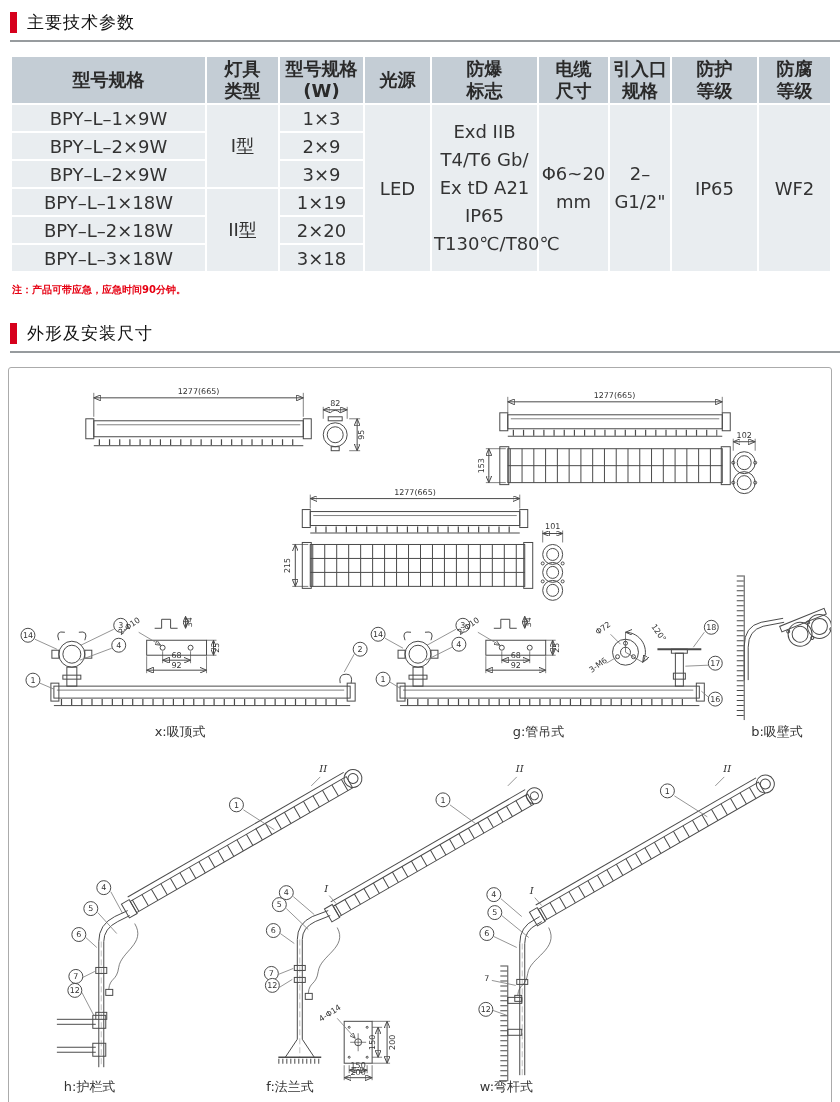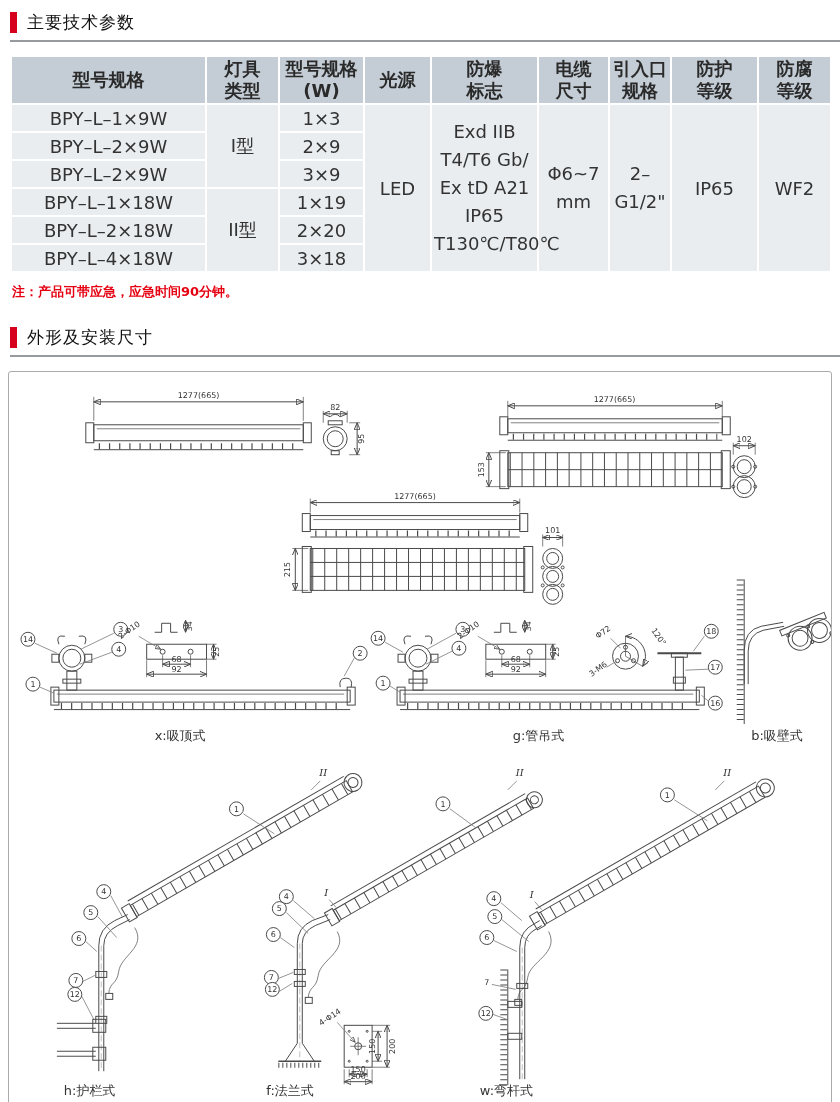--- a/index.html
+++ b/index.html
@@ -5,21 +5,21 @@
   html,body{margin:0;padding:0;background:#fff;}
   body{width:840px;height:1102px;font-family:"DejaVu Sans","Liberation Sans",sans-serif;color:#222;position:relative;}
   .section-head{display:flex;align-items:center;gap:10px;margin:10px 10px 0 10px;height:24px;}
   .red-bar{width:7px;height:21px;background:#d6001c;}
   .section-title{font-size:17px;font-weight:normal;color:#111;letter-spacing:1px;text-align:center;}
   .rule{border-bottom:2px solid #979b9e;margin:6px 0 0 10px;}
   table.spec{border-collapse:collapse;margin:13px 10px 0 10px;width:820px;table-layout:fixed;font-size:18px;}
   table.spec th{background:#c4cdd5;font-weight:bold;height:46px;border:2px solid #fff;white-space:pre-line;line-height:1.25;color:#2a2a2a;padding:0;}
   table.spec td{background:#e9edf0;text-align:center;height:26px;border:2px solid #fff;color:#333;padding:0 2px;}
   .pre{white-space:pre-line;line-height:1.55;margin-left:24px;}
-  .note{color:#e60012;font-size:13px;font-weight:bold;margin:10px 0 16px 12px;}
+  .note{color:#e60012;font-size:10px;font-weight:bold;margin:10px 0 16px 12px;}
   .panel{margin:14px 8px 0 8px;border:1px solid #ababab;border-radius:3px;height:746px;overflow:hidden;background:#fff;}
   
   svg line,svg path,svg rect,svg circle,svg ellipse,svg polyline{stroke:#4a4a4a;fill:none;stroke-width:1;}
   svg text{stroke:none;fill:#333;font-family:"DejaVu Sans",sans-serif;}
   .dim{font-size:8px;text-anchor:middle;}
   .lab{font-size:13px;fill:#333;}
   .mk{font-size:10px;font-style:italic;font-family:"DejaVu Serif","Liberation Serif",serif;text-anchor:middle;}
   .thick{stroke-width:6;stroke-dasharray:1.2 9;}
   .grid2{stroke-width:34;stroke-dasharray:1 10.8;}
   .grid3{stroke-width:42;stroke-dasharray:1 11;}
@@ -77,21 +77,21 @@
   <tbody>
     <tr>
       <td>BPY–L–1×9W</td>
       <td rowspan="3">I型</td>
       <td>1×3</td>
       <td rowspan="6">LED</td>
       <td rowspan="6" class="pre">Exd IIB
 T4/T6 Gb/
 Ex tD A21 IP65
 T130℃/T80℃</td>
-      <td rowspan="6" class="pre">Φ6~7
+      <td rowspan="6" class="pre">Φ6~20
 mm</td>
       <td rowspan="6" class="pre">2–
 G1/2"</td>
       <td rowspan="6">IP65</td>
       <td rowspan="6">WF2</td>
     </tr>
     <tr>
       <td>BPY–L–2×9W</td>
       <td>2×9</td>
     </tr>
@@ -102,21 +102,21 @@
     <tr>
       <td>BPY–L–1×18W</td>
       <td rowspan="3">II型</td>
       <td>1×19</td>
     </tr>
     <tr>
       <td>BPY–L–2×18W</td>
       <td>2×20</td>
     </tr>
     <tr>
-      <td>BPY–L–4×18W</td>
+      <td>BPY–L–3×18W</td>
       <td>3×18</td>
     </tr>
   </tbody>
 </table>
 
 <p class="note">注：产品可带应急，应急时间90分钟。</p>
 
 <div class="section-head" style="margin-top:24px;">
   <span class="red-bar"></span>
   <span class="section-title">外形及安装尺寸</span>

